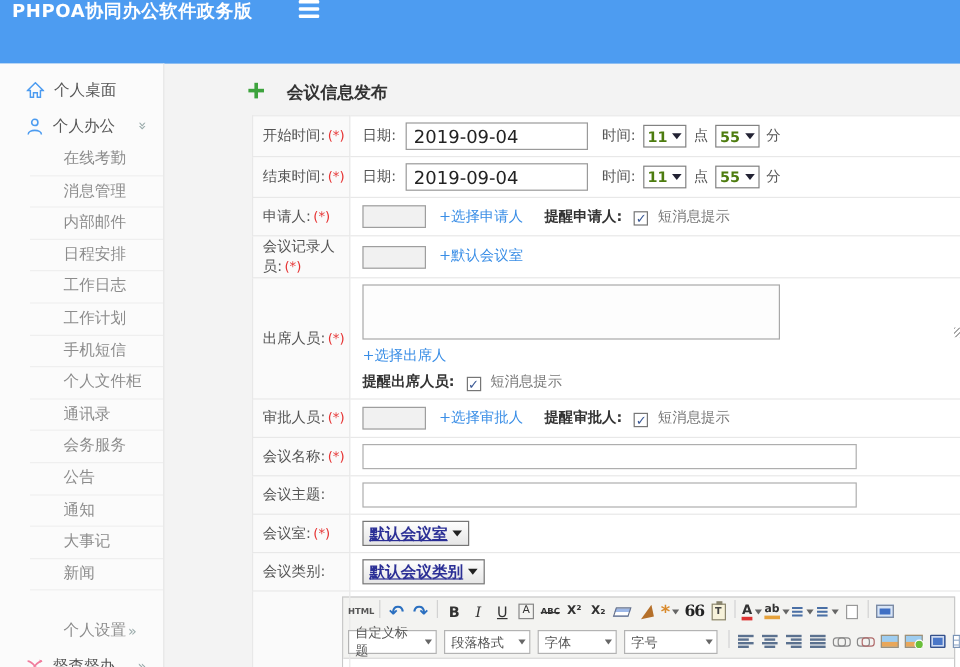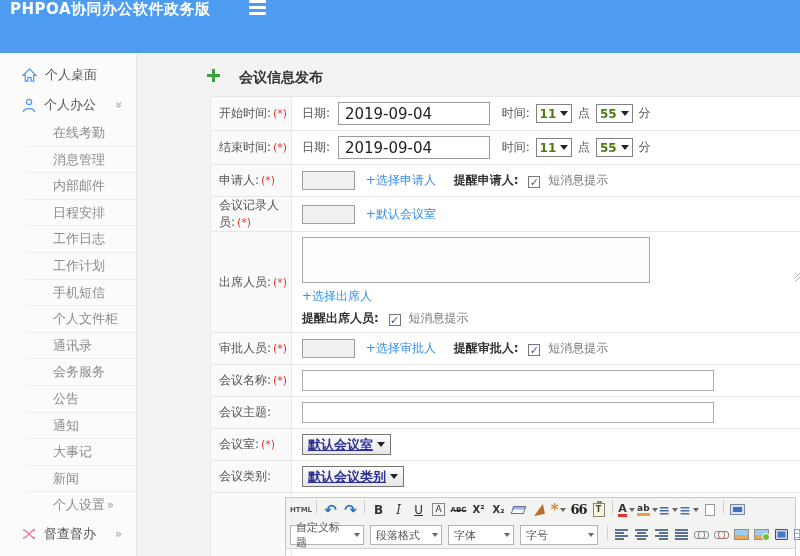--- a/index.html
+++ b/index.html
@@ -20,21 +20,21 @@
   
   .side-top { height:30px; display:flex; align-items:center; gap:8px; padding-left:22px;
     font-size:13px; color:#555; cursor:pointer; position:relative; }
   .side-top.first { margin-top:7px; }
   .side-top svg { flex:none; }
   .chev { position:absolute; right:14px; color:#9aa; font-size:12px; }
   .chev-down { display:inline-block; transform:rotate(90deg); }
   .submenu { list-style:none; margin-left:25px; }
   .submenu li { height:26.6px; line-height:26.6px; padding-left:28px; font-size:13px; color:#8c8c8c;
     border-bottom:1px solid #efefef; cursor:pointer; position:relative; }
-  .submenu li:last-child { border-bottom:none; }
+  .submenu li:last-child { border-bottom:none;margin-top:21px; }
   .submenu li .chev { right:22px; }
 
   
   .page-head { margin:16px 0 9px 70px; display:flex; gap:19px; }
   .plus { position:relative; width:13px; height:13px; display:inline-block; }
   .plus::before { content:""; position:absolute; left:5px; top:0; width:3px; height:13px; background:#3da33d; }
   .plus::after  { content:""; position:absolute; top:5px; left:0; width:13px; height:3px; background:#3da33d; }
   .page-title { font-size:14px; font-weight:bold; color:#333; }
 
   

